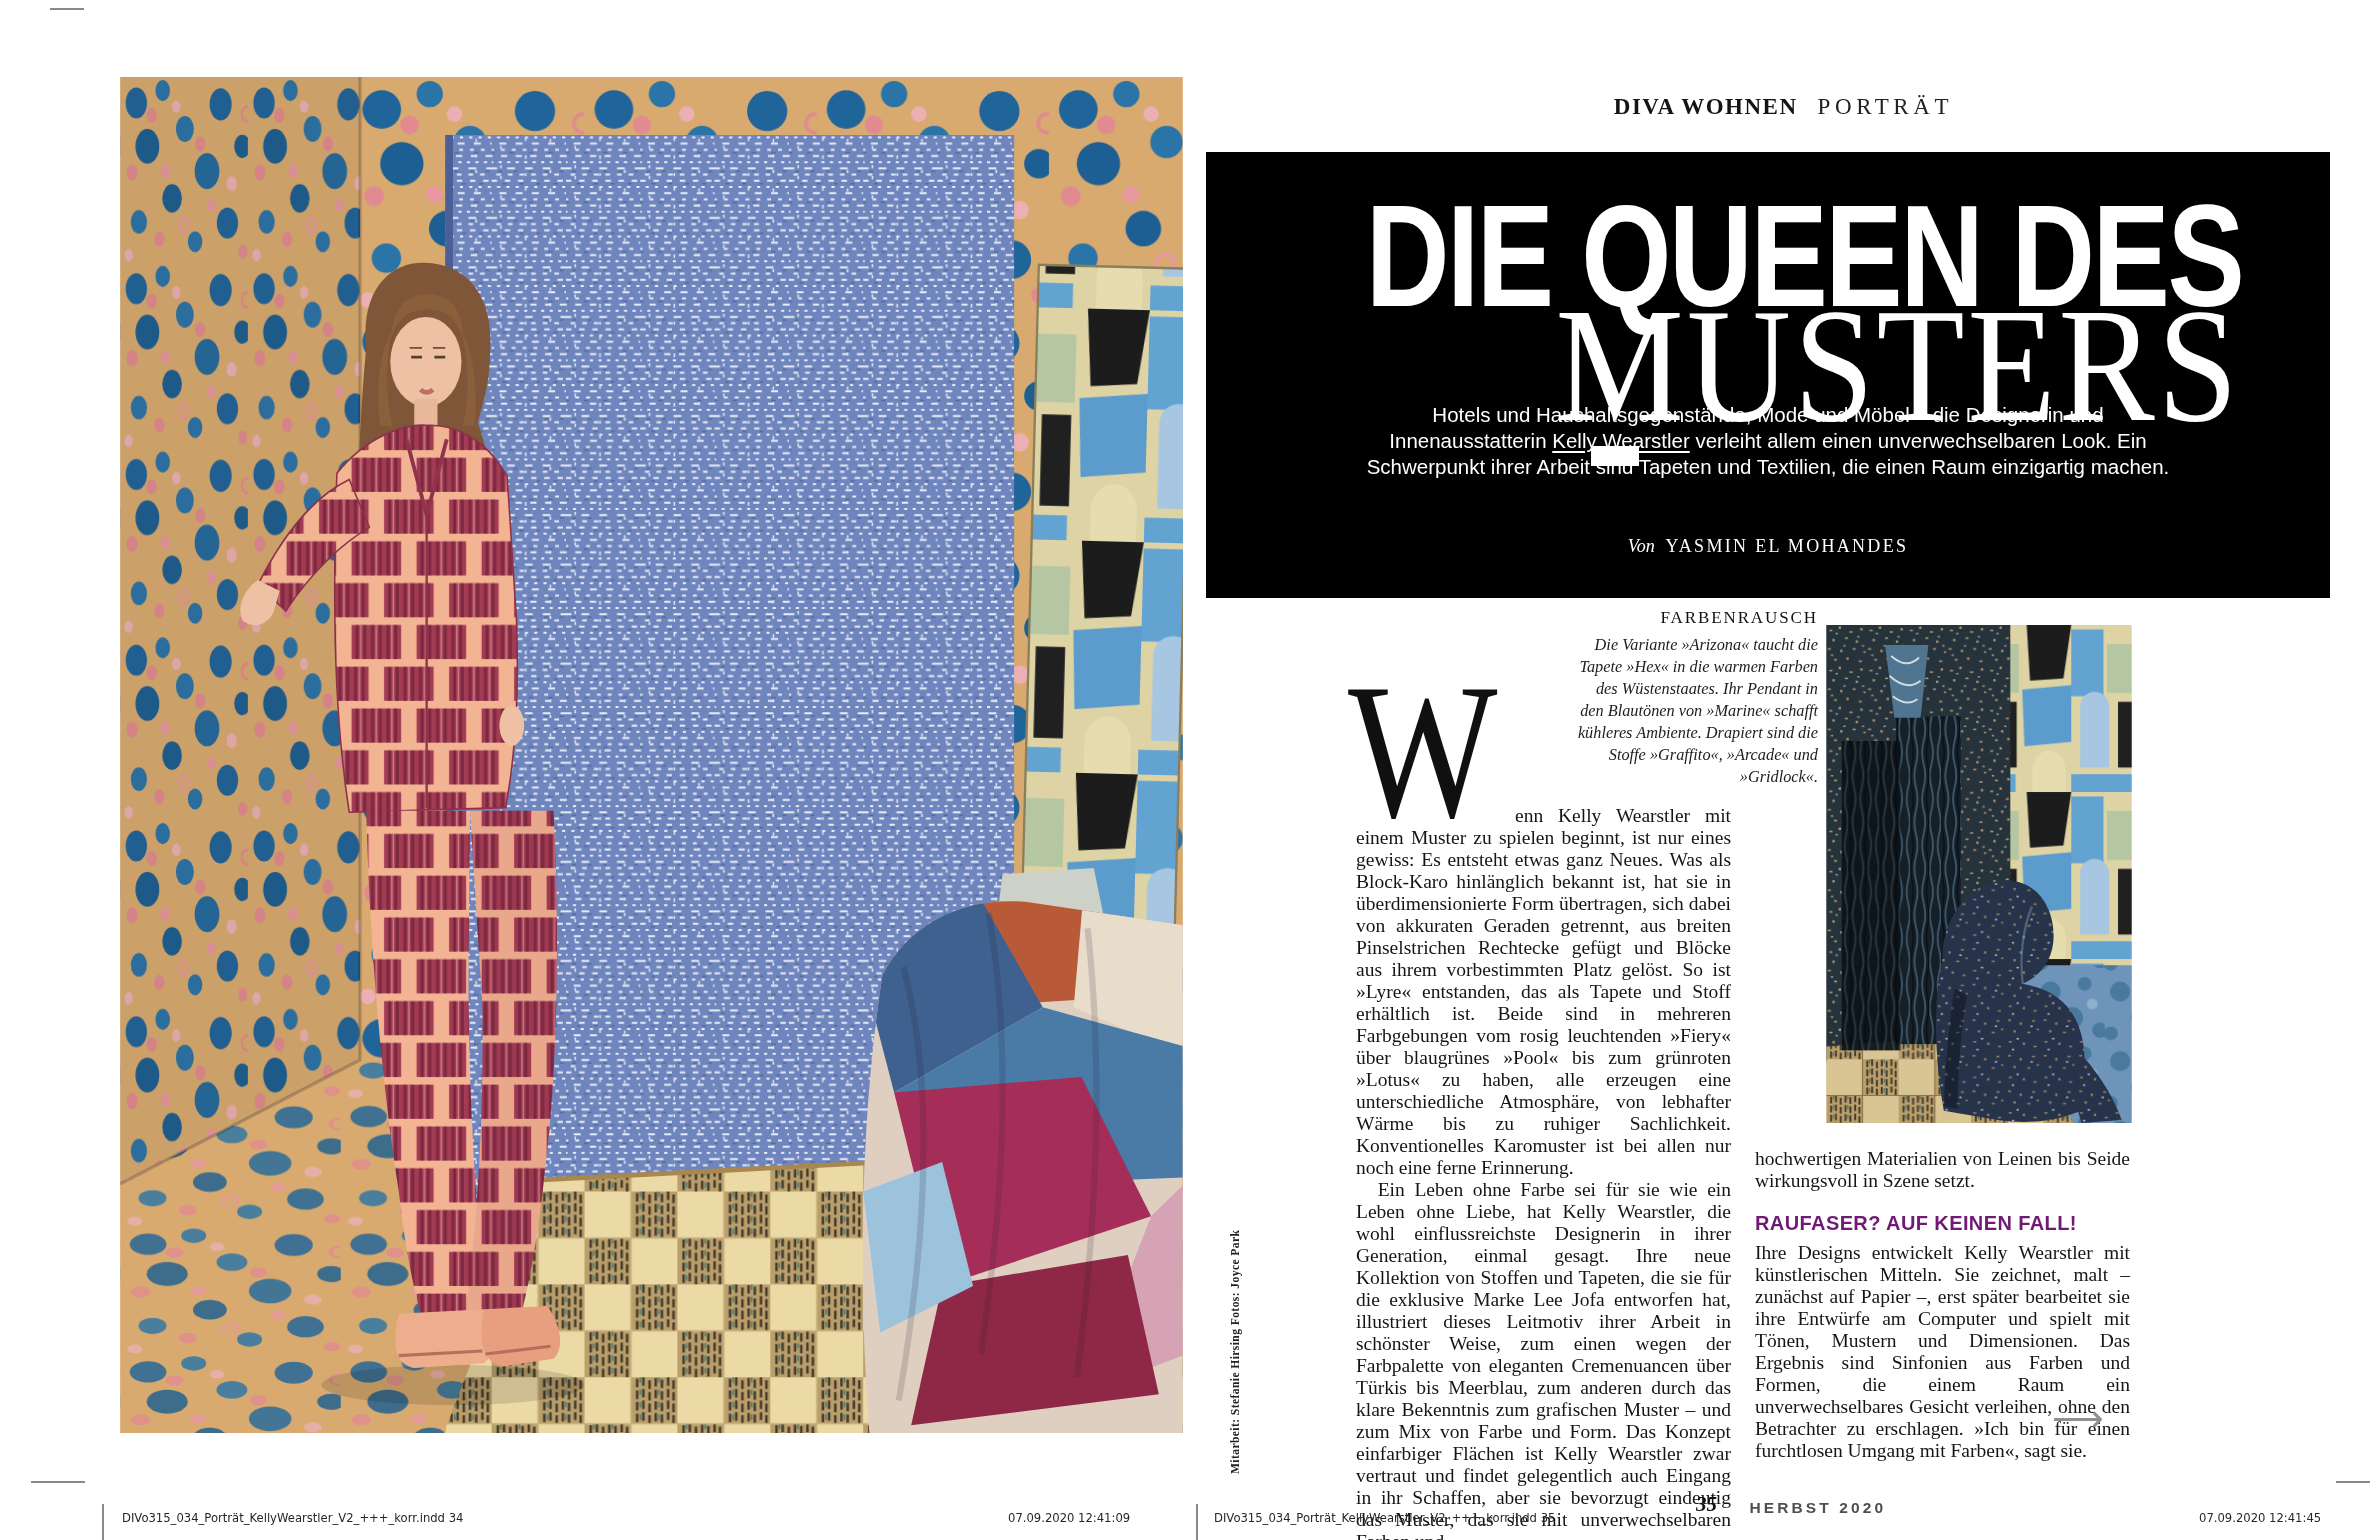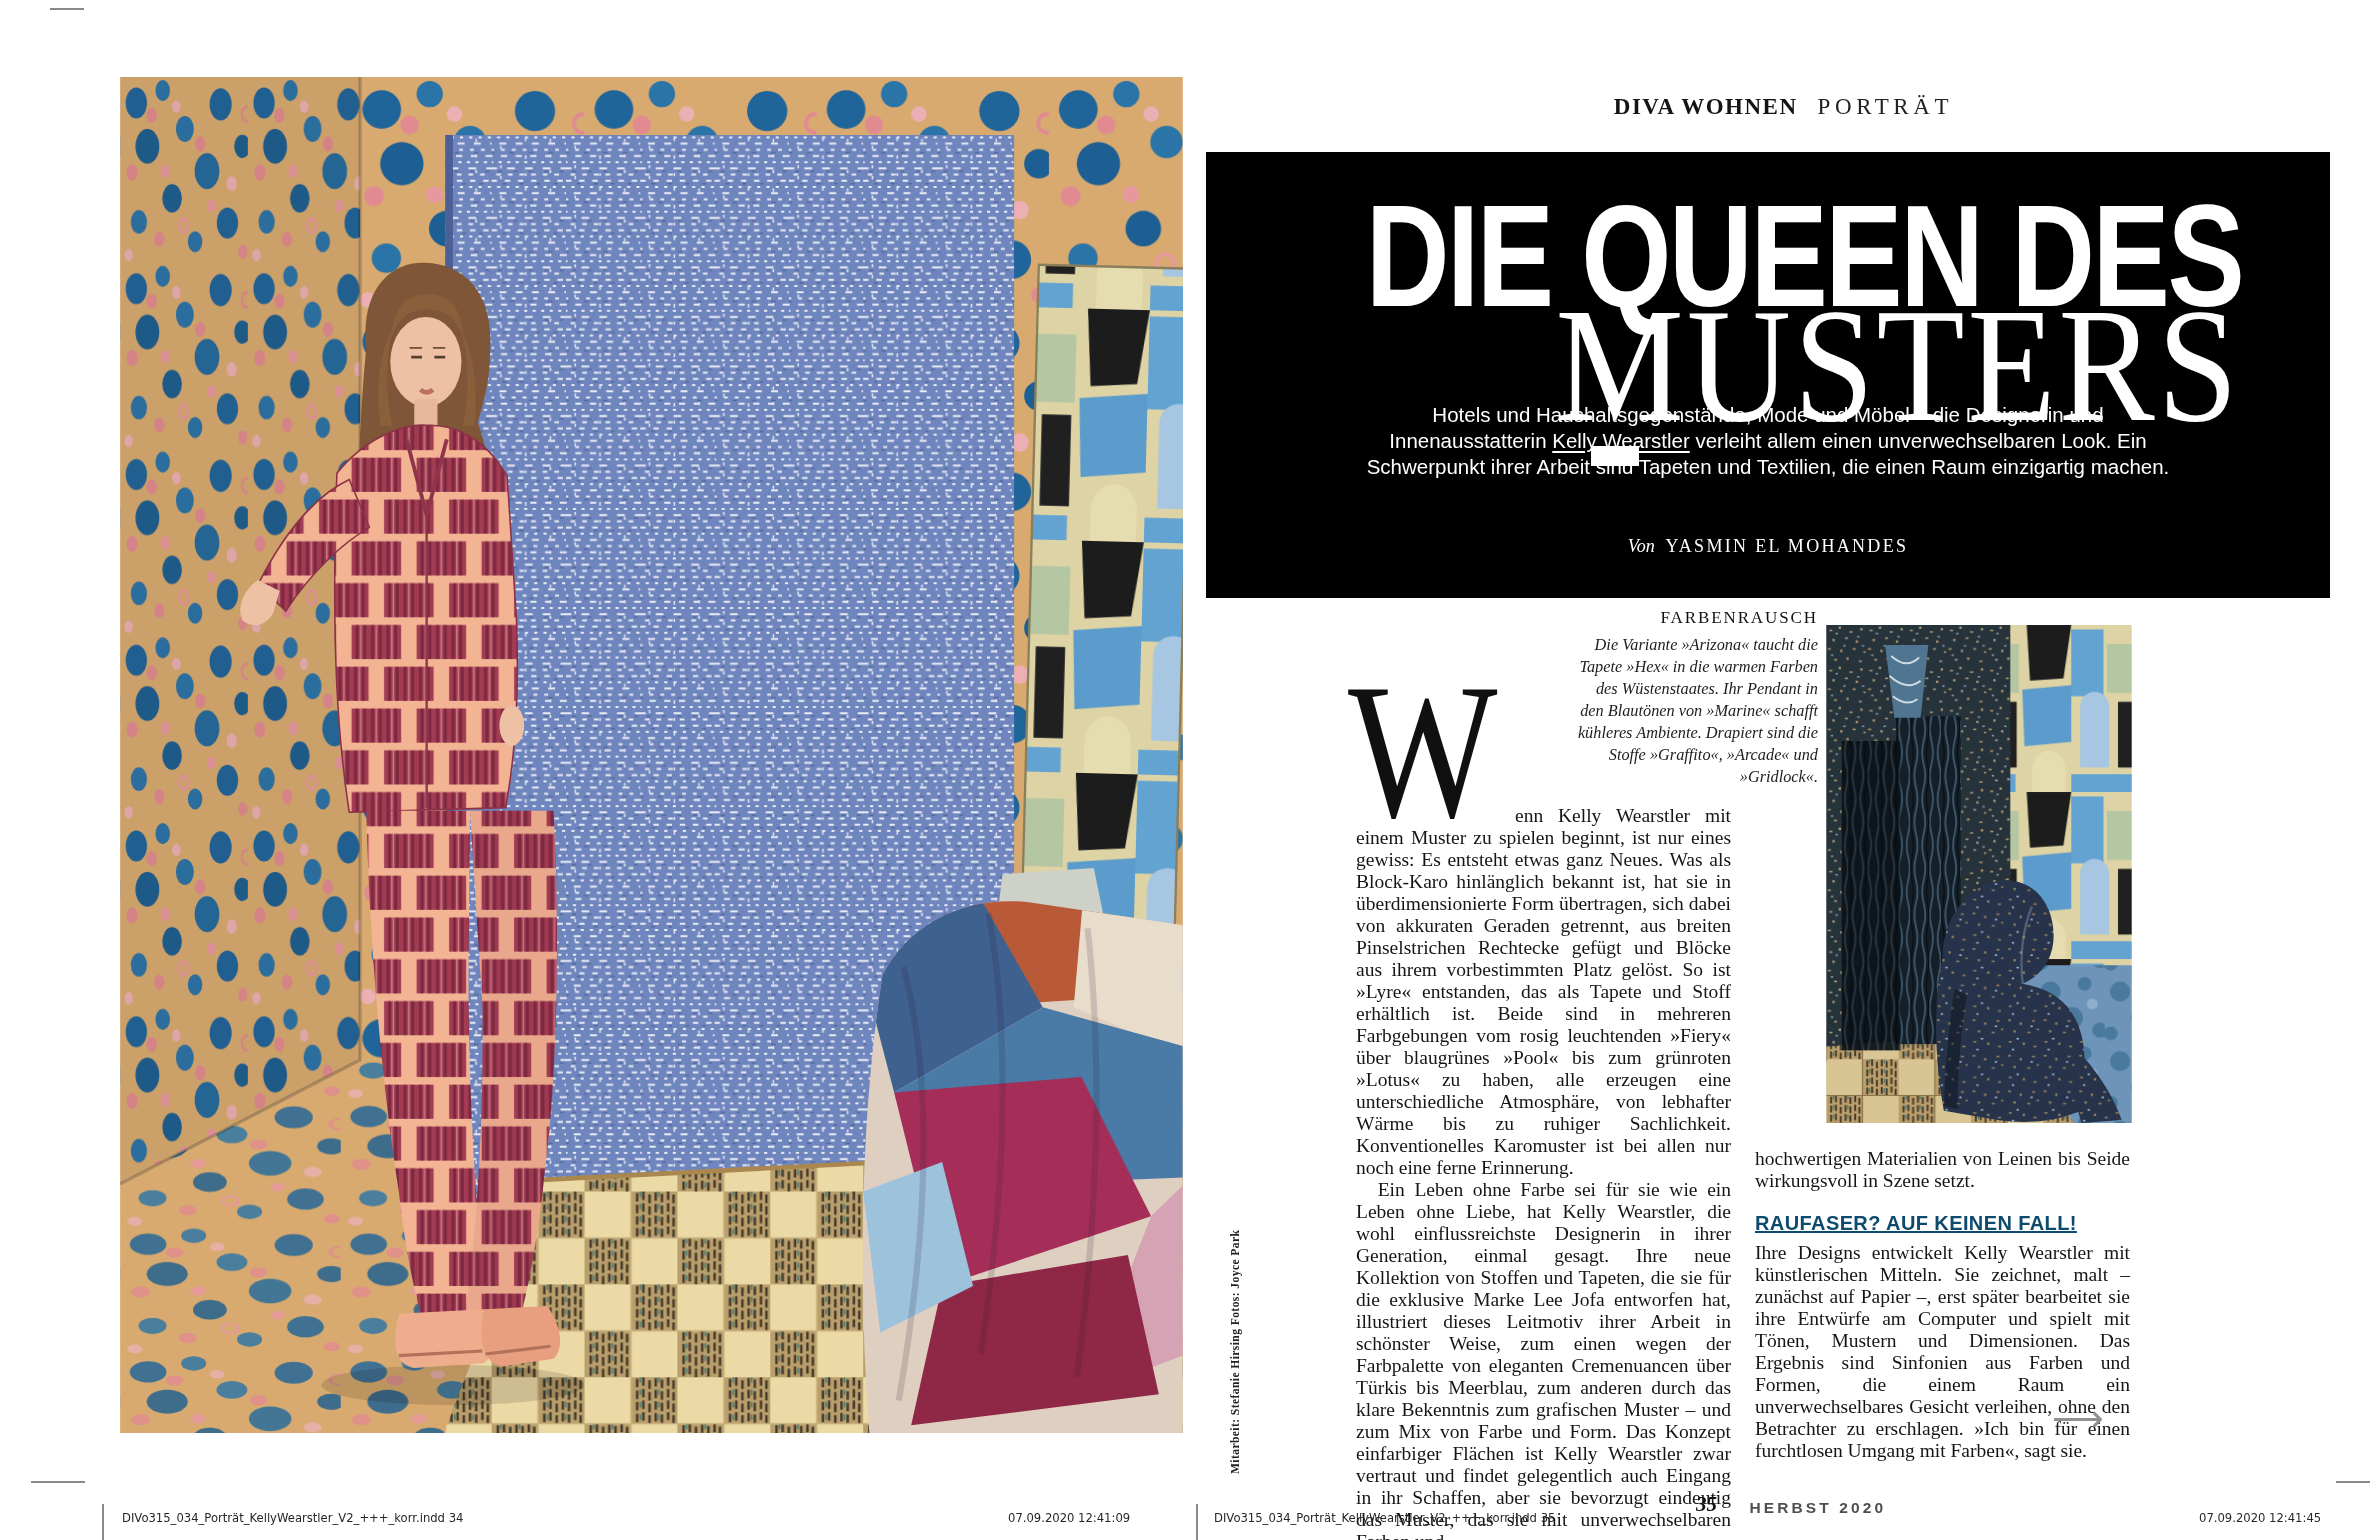--- a/index.html
+++ b/index.html
@@ -27,21 +27,21 @@
   .caption{left:1577px;top:608px;width:241px;text-align:right;}
   .caption .ct{font-size:17px;letter-spacing:1.9px;margin-bottom:6.2px;color:#111;}
   .caption .cb{font-style:italic;font-size:16.3px;line-height:22px;color:#1d1d1d;}
   .bodycol{font-size:19.5px;line-height:22px;text-align:justify;color:#151515;}
   .col1{left:1356px;top:805px;width:375px;}
   .col2{left:1755px;top:1148px;width:375px;}
   .p1{text-indent:159px;margin:0;}
   .p2{margin:0;text-indent:21.7px;}
   .p0{margin:0;}
   .subhead{font-family:"Liberation Sans",sans-serif;font-weight:700;font-size:20px;letter-spacing:0.4px;
-           margin:20px 0 7.7px 0;text-align:left;color:#0c4a6e;text-decoration:underline;}
+           margin:20px 0 7.7px 0;text-align:left;color:#701a75;}
   .dropcap{left:1348px;top:655px;font-size:193px;line-height:1;font-family:"Liberation Serif",serif;
            transform:scaleX(.82);transform-origin:left top;color:#101010;}
   .contarrow{left:2052px;top:1398px;font-size:36px;color:#8f8f8f;font-family:"DejaVu Sans",sans-serif;}
   .pagenum{left:1696px;top:1492px;display:flex;align-items:flex-end;}
   .pagenum .no{font-style:italic;font-weight:700;font-size:21px;color:#111;}
   .pagenum .iss{font-family:"Liberation Sans",sans-serif;font-weight:700;font-size:15.5px;
                 letter-spacing:3.1px;color:#4f4f4f;margin-left:32.5px;}
   .vcredit{left:1229px;top:1474px;transform:rotate(-90deg);transform-origin:0 0;
            font-size:11.6px;font-weight:700;letter-spacing:0.4px;color:#222;white-space:nowrap;}
   

